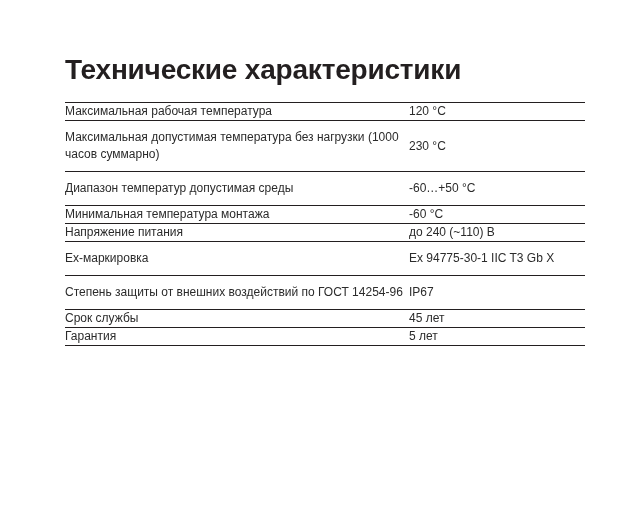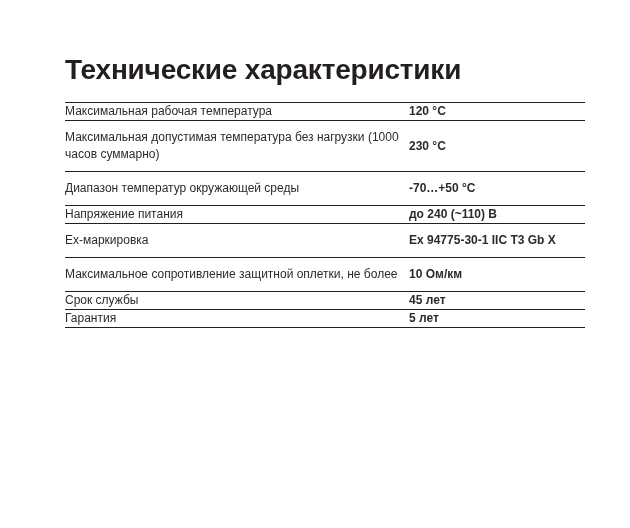--- a/index.html
+++ b/index.html
@@ -63,21 +63,20 @@
   }
 
   .cell-label {
     width: 344px;
     padding: 7px 8px 7px 6px;
   }
 
   .cell-value {
     width: 176px;
     padding: 7px 4px 7px 9px;
-    font-weight: bold;
   }
 
   .row-tall .cell-label,
   .row-tall .cell-value {
     padding-top: 8px;
     padding-bottom: 8px;
   }
 </style>
 </head>
 <body>
@@ -93,40 +92,44 @@
         <td class="cell-label">Максимальная рабочая температура</td>
         <td class="cell-value">120 °C</td>
       </tr>
 
       <tr class="row-tall">
         <td class="cell-label">Максимальная допустимая температура без нагрузки (1000 часов суммарно)</td>
         <td class="cell-value">230 °C</td>
       </tr>
 
       <tr class="row-tall">
-        <td class="cell-label">Диапазон температур окружающей среды</td>
-        <td class="cell-value">-70…+50 °C</td>
+        <td class="cell-label">Диапазон температур допустимая среды</td>
+        <td class="cell-value">-60…+50 °C</td>
       </tr>
 
+      <tr class="row-short">
+        <td class="cell-label">Минимальная температура монтажа</td>
+        <td class="cell-value">-60 °C</td>
+      </tr>
 
       <tr class="row-short">
         <td class="cell-label">Напряжение питания</td>
         <td class="cell-value">до 240 (~110) В</td>
       </tr>
 
       <tr class="row-tall">
         <td class="cell-label">Ex-маркировка</td>
         <td class="cell-value">Ex 94775-30-1 IIC T3 Gb X</td>
       </tr>
 
+      <tr class="row-tall">
+        <td class="cell-label">Степень защиты от внешних воздействий по ГОСТ 14254-96</td>
+        <td class="cell-value">IP67</td>
+      </tr>
 
-      <tr class="row-tall">
-        <td class="cell-label">Максимальное сопротивление защитной оплетки, не более</td>
-        <td class="cell-value">10 Ом/км</td>
-      </tr>
 
       <tr class="row-short">
         <td class="cell-label">Срок службы</td>
         <td class="cell-value">45 лет</td>
       </tr>
 
       <tr class="row-short">
         <td class="cell-label">Гарантия</td>
         <td class="cell-value">5 лет</td>
       </tr>

